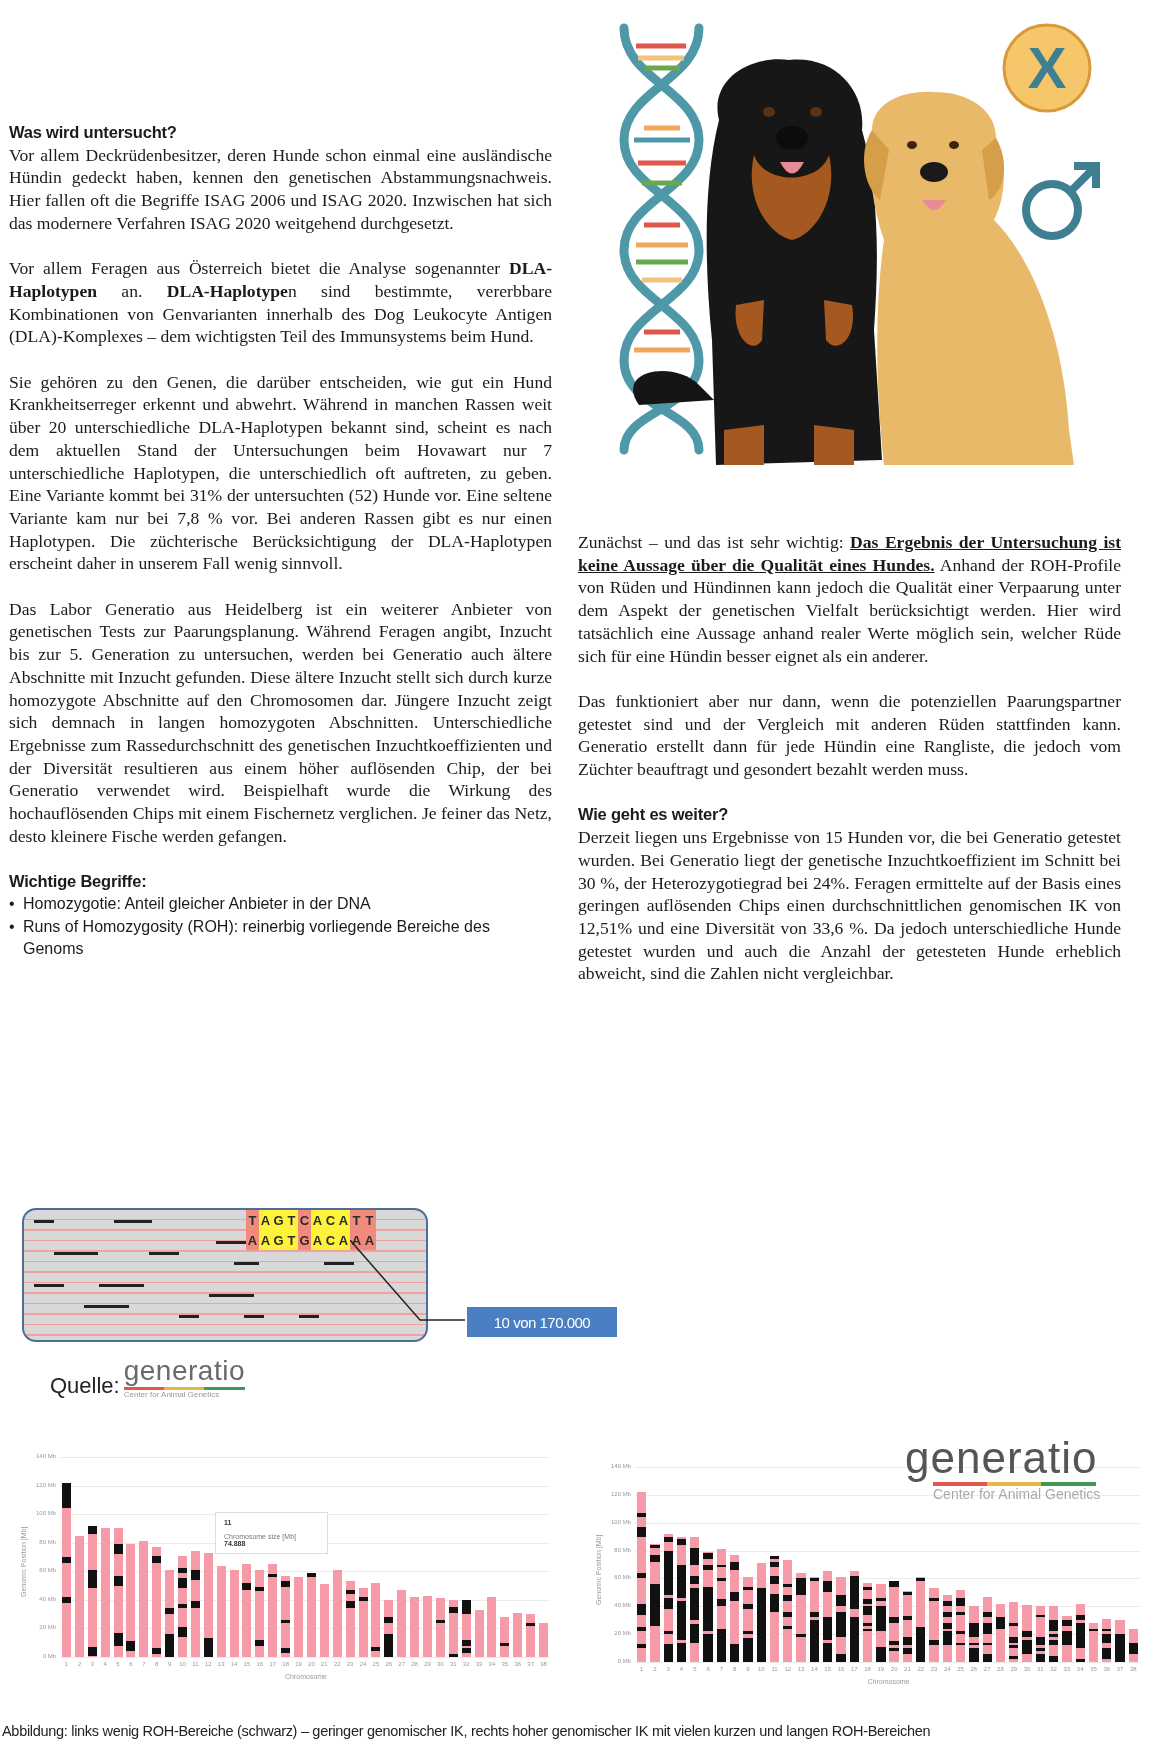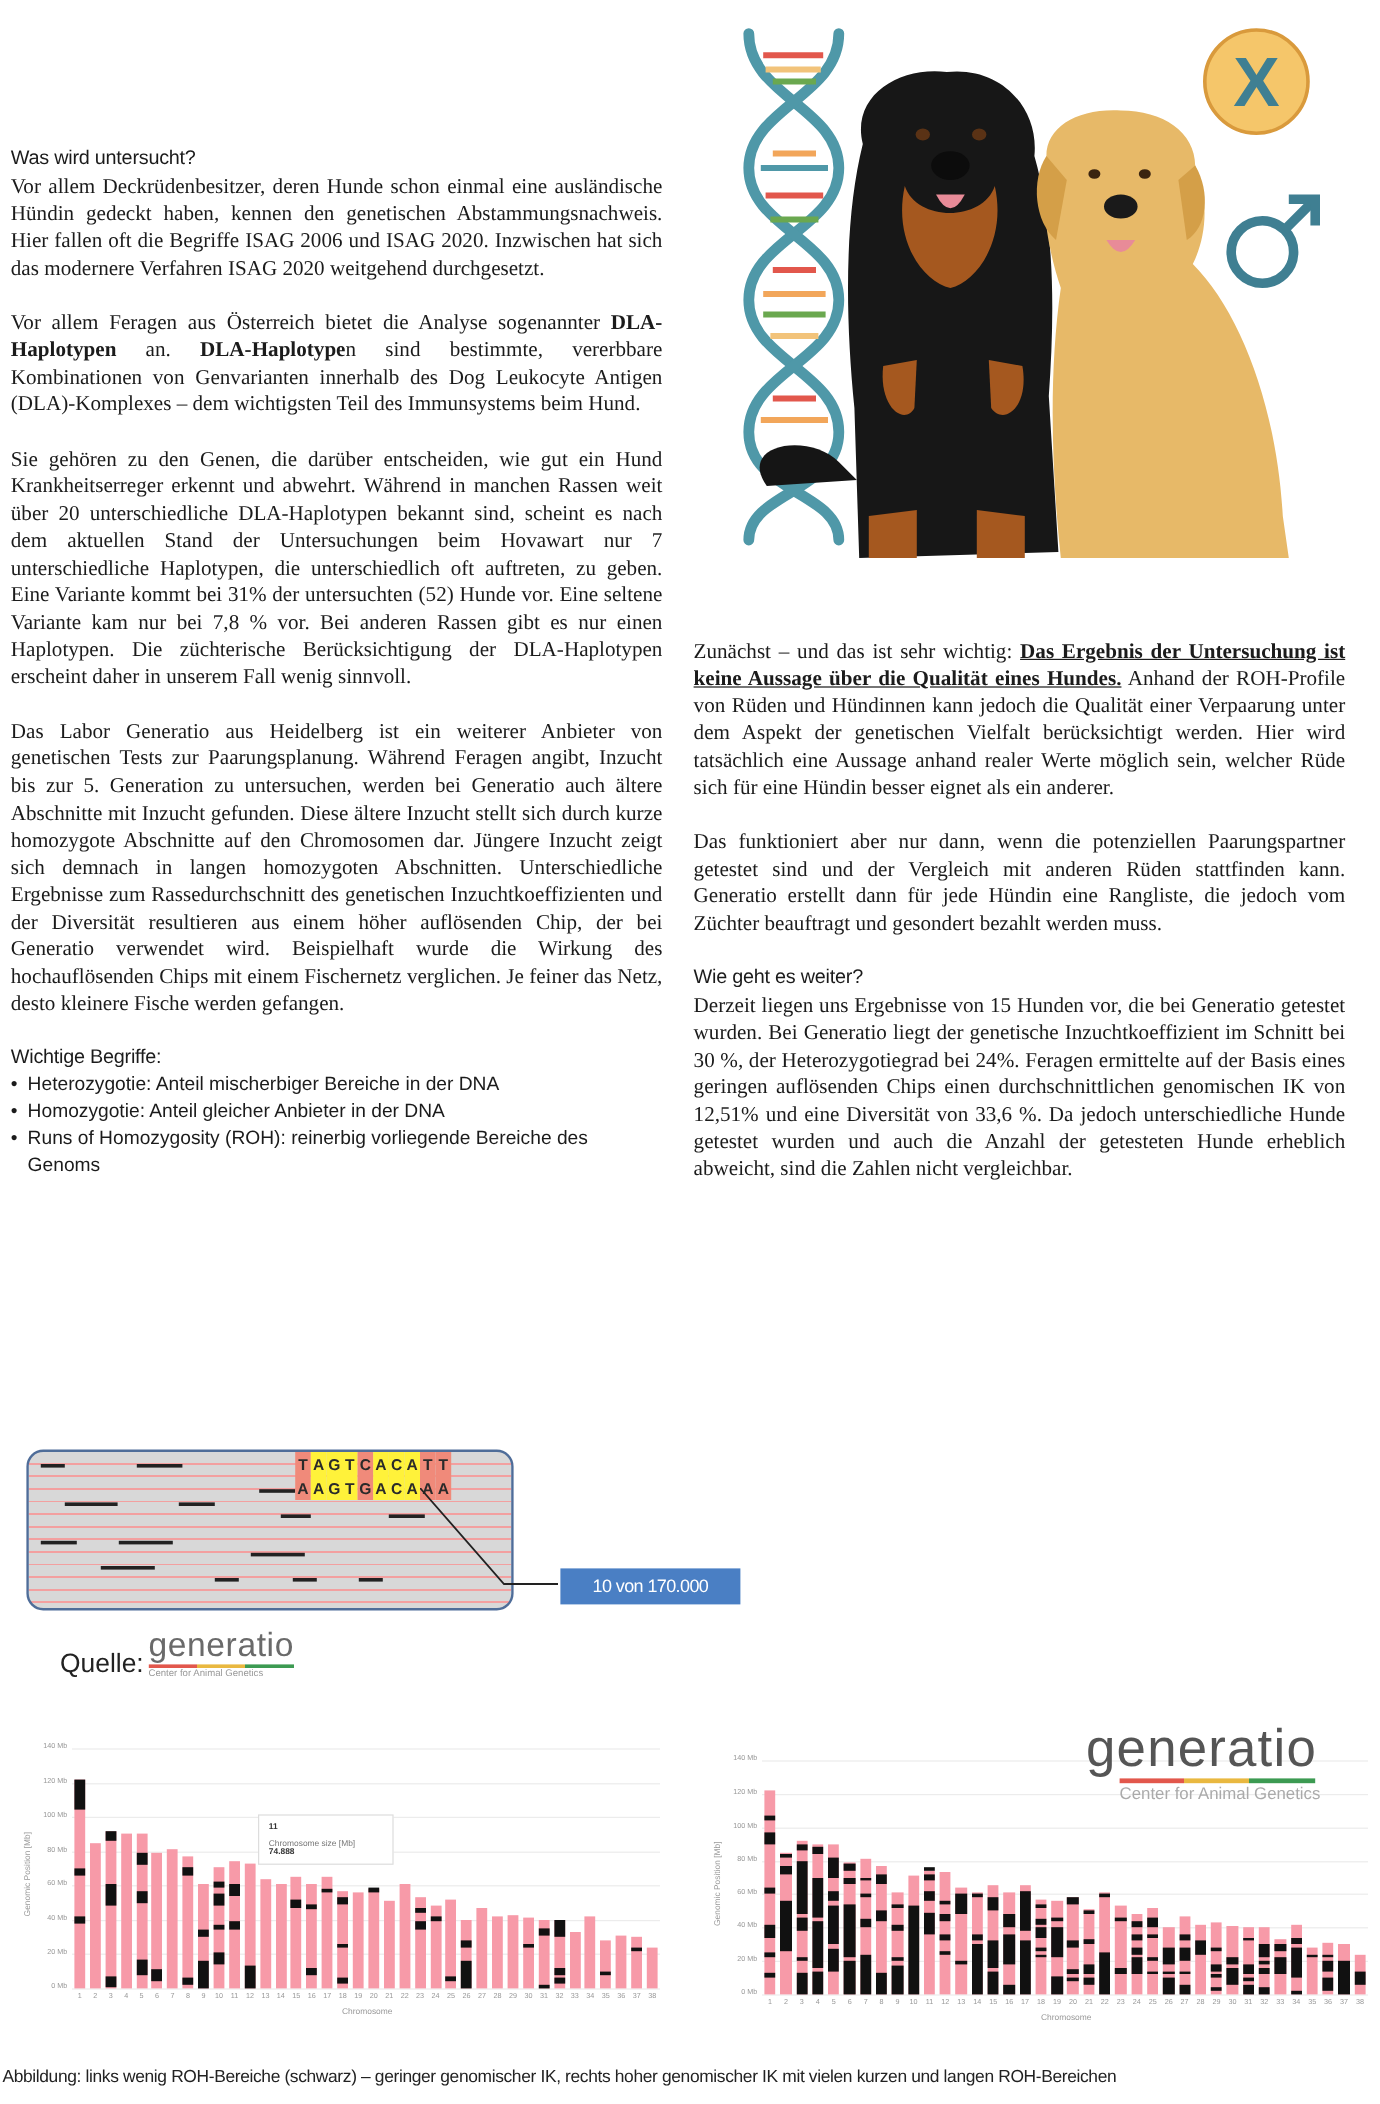--- a/index.html
+++ b/index.html
@@ -1,19 +1,19 @@
 <!DOCTYPE html>
 <html><head>
 <meta charset="utf-8">
 <style>
   html,body{margin:0;padding:0;background:#fff;}
   body{width:1150px;height:1753px;position:relative;overflow:hidden;color:#1b1b1b;}
   .col{position:absolute;font-family:"Liberation Serif",serif;font-size:17.6px;line-height:22.7px;text-align:justify;}
   .col p{margin:0 0 22.7px 0;}
-  .col h3{margin:0;font-family:"Liberation Sans",sans-serif;font-weight:normal;font-size:16.5px;line-height:22.7px;letter-spacing:-0.2px;}
+  .col h3{margin:0;font-family:"Liberation Sans",sans-serif;font-weight:bold;font-size:16.5px;line-height:22.7px;letter-spacing:-0.2px;}
   .left{left:9px;top:121px;width:543px;}
   .right{left:578px;top:531px;width:543px;}
   .u{text-decoration:underline;font-weight:bold;}
   b.db{font-weight:bold;}
   ul.terms{list-style:none;margin:0;padding:0;font-family:"Liberation Sans",sans-serif;font-size:16px;line-height:22.7px;text-align:left;}
   ul.terms li{padding-left:14px;position:relative;}
   ul.terms li:before{content:"•";position:absolute;left:0;}
   
   .hero{position:absolute;left:604px;top:10px;width:540px;height:485px;}
   
@@ -48,21 +48,20 @@
 <body>
 
 <div class="col left">
   <h3>Was wird untersucht?</h3>
   <p>Vor allem Deckrüdenbesitzer, deren Hunde schon einmal eine ausländische Hündin gedeckt haben, kennen den genetischen Abstammungsnachweis. Hier fallen oft die Begriffe ISAG 2006 und ISAG 2020. Inzwischen hat sich das modernere Verfahren ISAG 2020 weitgehend durchgesetzt.</p>
   <p><span>Vor allem Feragen aus Österreich bietet die Analyse sogenannter </span><b class="db">DLA-Haplotypen</b><span> an. </span><b class="db">DLA-Haplotype</b><span>n sind bestimmte, vererbbare Kombinationen von Genvarianten innerhalb des Dog Leukocyte Antigen (DLA)-Komplexes – dem wichtigsten Teil des Immunsystems beim Hund.</span></p>
   <p>Sie gehören zu den Genen, die darüber entscheiden, wie gut ein Hund Krankheitserreger erkennt und abwehrt. Während in manchen Rassen weit über 20 unterschiedliche DLA-Haplotypen bekannt sind, scheint es nach dem aktuellen Stand der Untersuchungen beim Hovawart nur 7 unterschiedliche Haplotypen, die unterschiedlich oft auftreten, zu geben. Eine Variante kommt bei 31% der untersuchten (52) Hunde vor. Eine seltene Variante kam nur bei 7,8 % vor. Bei anderen Rassen gibt es nur einen Haplotypen. Die züchterische Berücksichtigung der DLA-Haplotypen erscheint daher in unserem Fall wenig sinnvoll.</p>
   <p>Das Labor Generatio aus Heidelberg ist ein weiterer Anbieter von genetischen Tests zur Paarungsplanung. Während Feragen angibt, Inzucht bis zur 5. Generation zu untersuchen, werden bei Generatio auch ältere Abschnitte mit Inzucht gefunden. Diese ältere Inzucht stellt sich durch kurze homozygote Abschnitte auf den Chromosomen dar. Jüngere Inzucht zeigt sich demnach in langen homozygoten Abschnitten. Unterschiedliche Ergebnisse zum Rassedurchschnitt des genetischen Inzuchtkoeffizienten und der Diversität resultieren aus einem höher auflösenden Chip, der bei Generatio verwendet wird. Beispielhaft wurde die Wirkung des hochauflösenden Chips mit einem Fischernetz verglichen. Je feiner das Netz, desto kleinere Fische werden gefangen.</p>
   <h3>Wichtige Begriffe:</h3>
   <ul class="terms">
-    <li>Heterozygotie: Anteil mischerbiger Bereiche in der DNA</li>
     <li>Homozygotie: Anteil gleicher Anbieter in der DNA</li>
     <li>Runs of Homozygosity (ROH): reinerbig vorliegende Bereiche des Genoms</li>
   </ul>
 </div>
 
 <div class="hero">
   <svg width="540" height="485" viewBox="0 0 540 485">
 
     <g stroke="#4f98a8" stroke-width="9" fill="none" stroke-linecap="round">
       <path d="M20 18 C20 70, 95 80, 95 130 S20 190, 20 240 S95 300, 95 350 S20 400, 20 440"></path>

